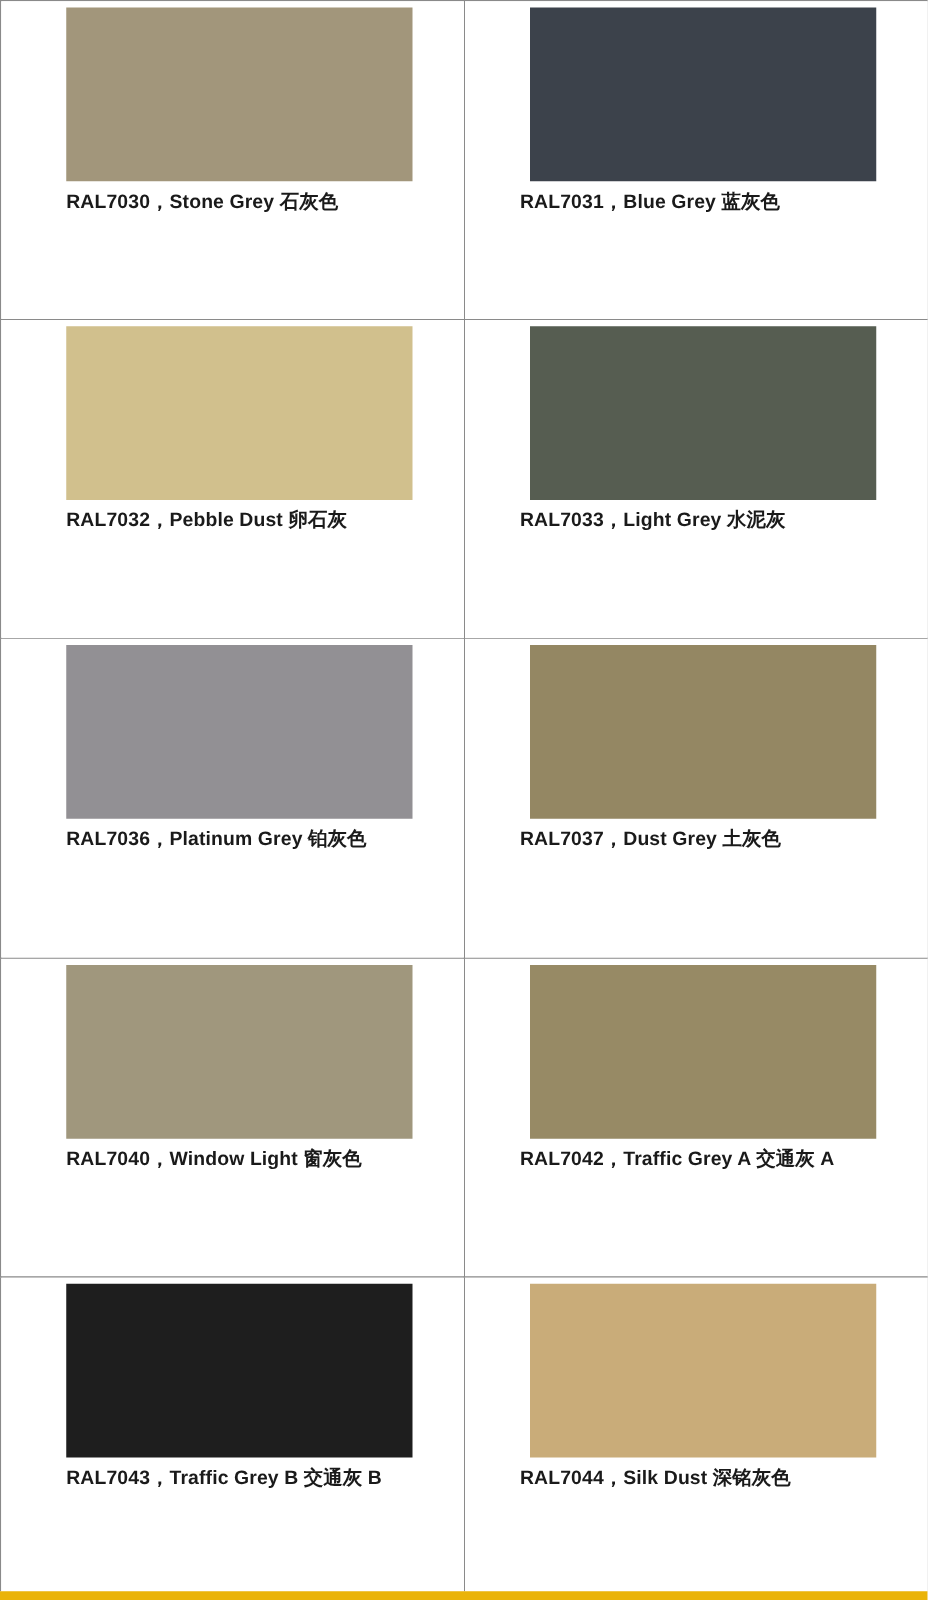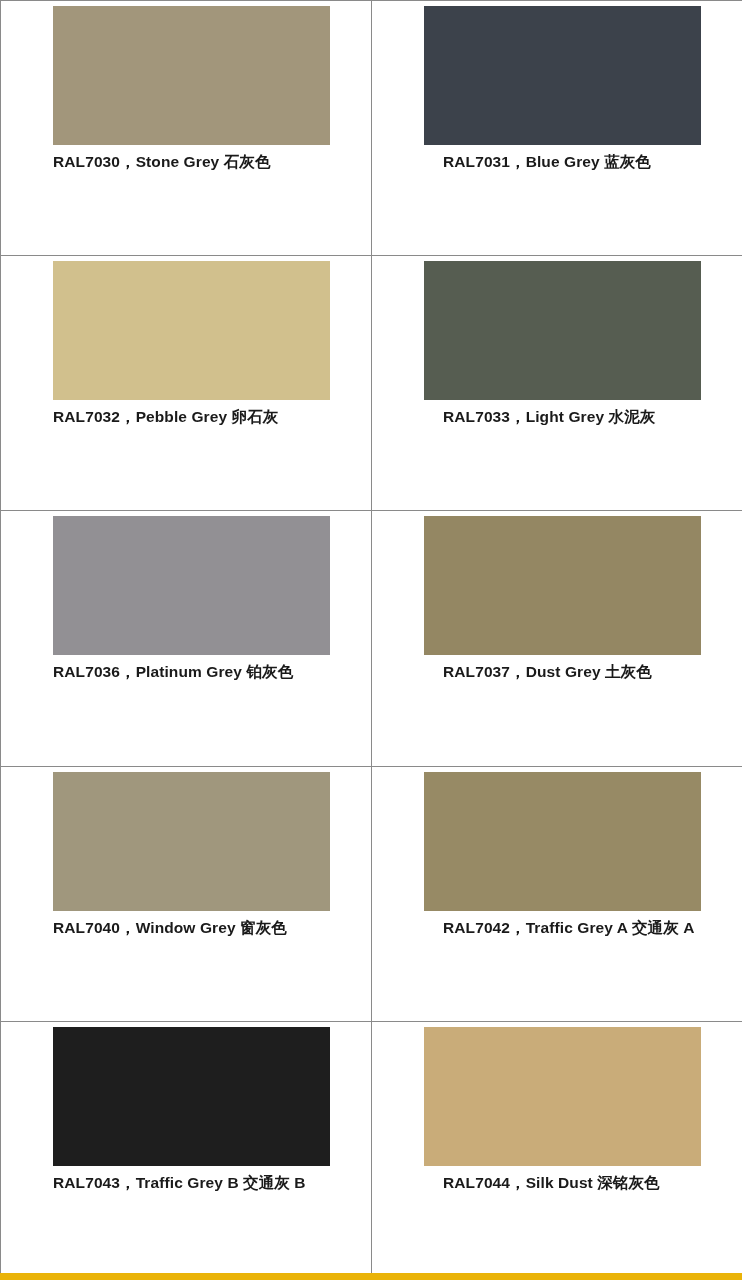--- a/index.html
+++ b/index.html
@@ -61,21 +61,21 @@
     font-size: 15.5px;
     font-weight: bold;
     color: #1a1a1a;
     letter-spacing: 0.1px;
     white-space: nowrap;
     line-height: 1.2;
   }
 
   
   .col-right .caption {
-    margin-left: 71px;
+    margin-left: 44px;
   }
 
   .col-right .swatch {
     margin-left: 52px;
   }
 
   
   .color-table tr:last-child .color-cell {
     border-bottom: 7px solid #eab308;
   }
@@ -98,21 +98,21 @@
           <div class="swatch" style="background-color: rgb(60, 66, 75);"></div>
           <div class="caption">RAL7031，Blue Grey 蓝灰色</div>
         </div>
       </td>
     </tr>
 
     <tr>
       <td class="color-cell col-left">
         <div class="cell-inner">
           <div class="swatch" style="background-color: rgb(209, 192, 141);"></div>
-          <div class="caption">RAL7032，Pebble Grey 卵石灰</div>
+          <div class="caption">RAL7032，Pebble Dust 卵石灰</div>
         </div>
       </td>
       <td class="color-cell col-right">
         <div class="cell-inner">
           <div class="swatch" style="background-color: rgb(86, 93, 81);"></div>
           <div class="caption">RAL7033，Light Grey 水泥灰</div>
         </div>
       </td>
     </tr>
 
@@ -130,21 +130,21 @@
           <div class="caption">RAL7037，Dust Grey 土灰色</div>
         </div>
       </td>
     </tr>
 
 
     <tr>
       <td class="color-cell col-left">
         <div class="cell-inner">
           <div class="swatch" style="background-color: rgb(160, 151, 125);"></div>
-          <div class="caption">RAL7040，Window Grey 窗灰色</div>
+          <div class="caption">RAL7040，Window Light 窗灰色</div>
         </div>
       </td>
       <td class="color-cell col-right">
         <div class="cell-inner">
           <div class="swatch" style="background-color: rgb(151, 138, 101);"></div>
           <div class="caption">RAL7042，Traffic Grey A 交通灰 A</div>
         </div>
       </td>
     </tr>
 

